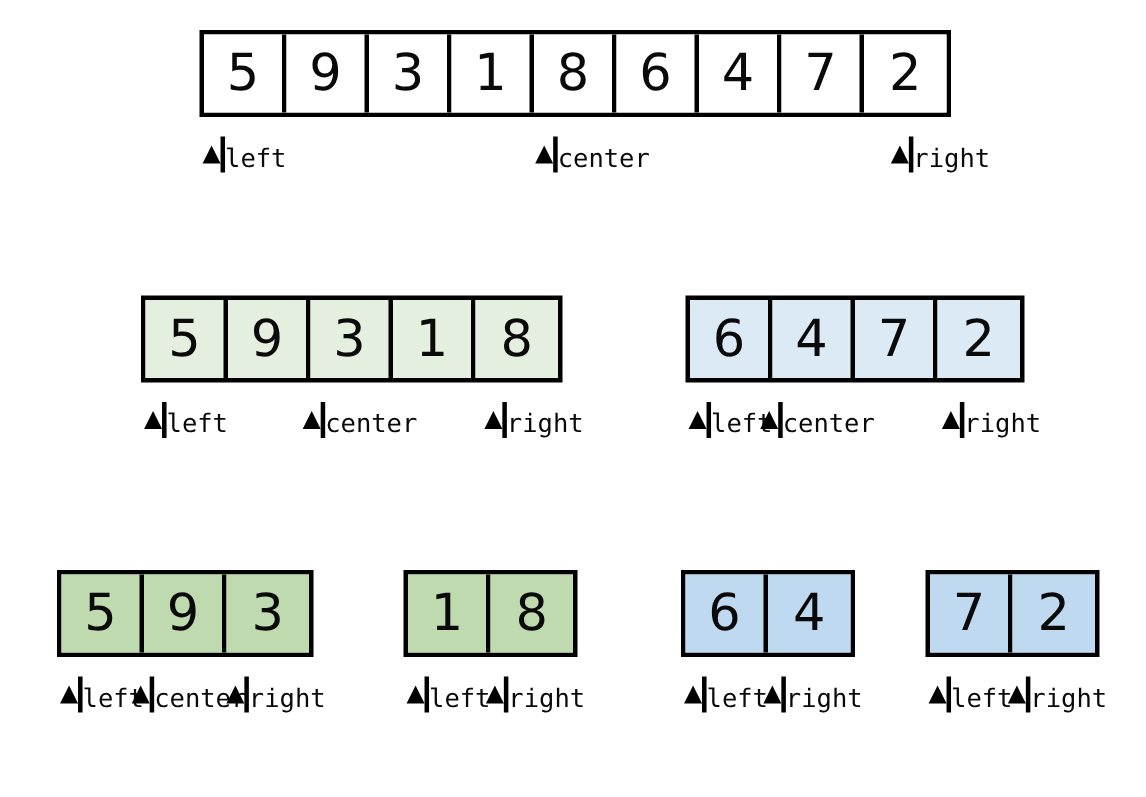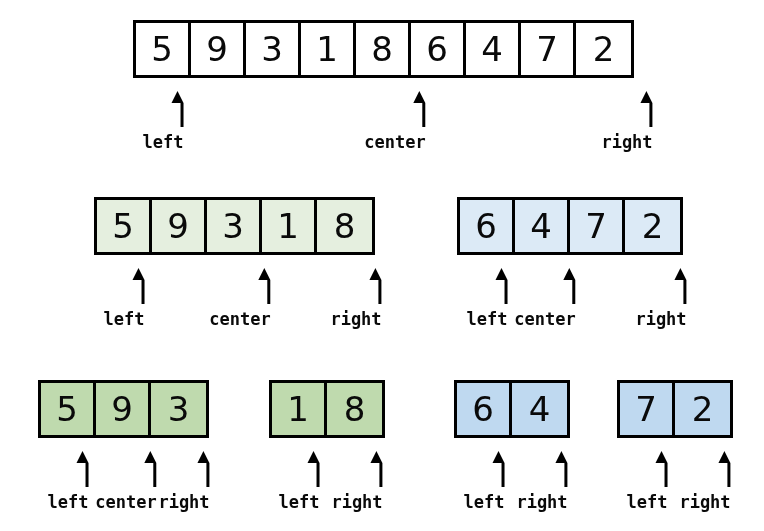--- a/index.html
+++ b/index.html
@@ -28,21 +28,21 @@
     font-size:34px;line-height:1;color:#0a0a0a;
   }
   .pointers{
     position:relative;
     height:78px;
     margin-top:13px;
   }
   .pointer{
     position:absolute;top:0;
     transform:translateX(-50%);
-    display:flex;flex-direction:column;align-items:flex-end;font-weight:bold;
+    display:flex;flex-direction:row;align-items:center;
   }
   .ahead{
     width:0;height:0;
     border-left:6px solid transparent;
     border-right:6px solid transparent;
     border-bottom:12px solid #000;
   }
   .astem{
     width:3px;height:24px;background:#000;
   }

